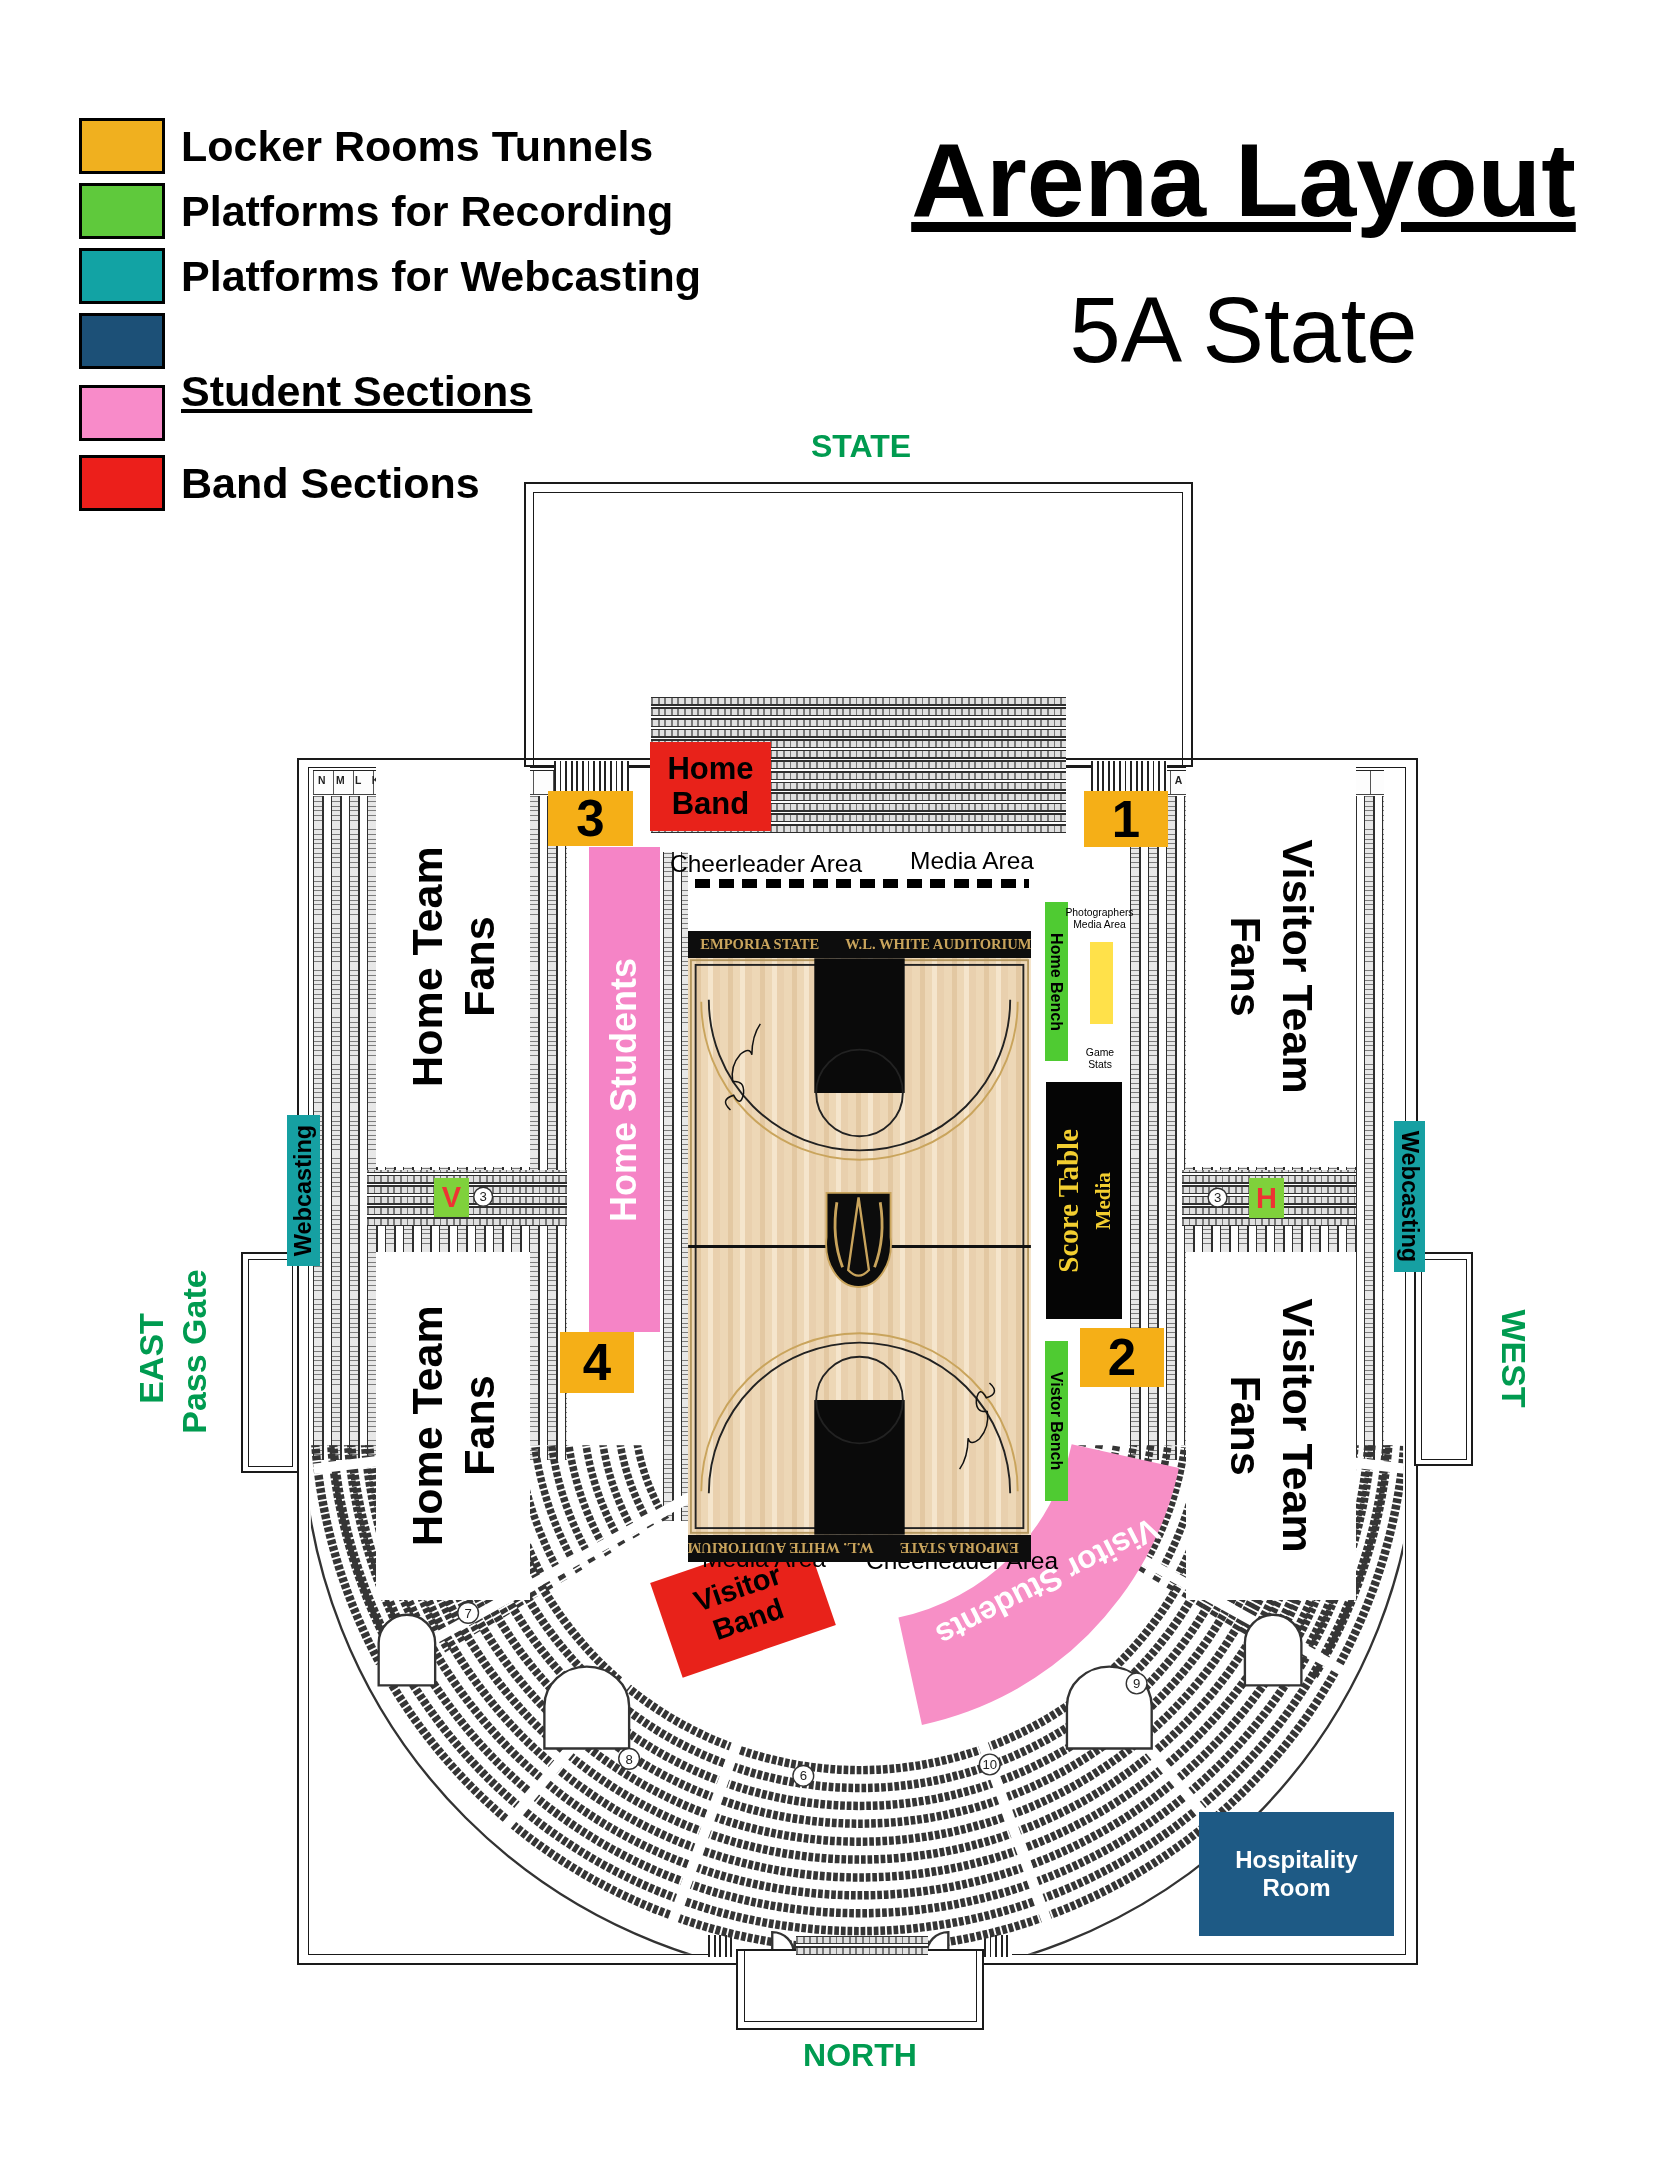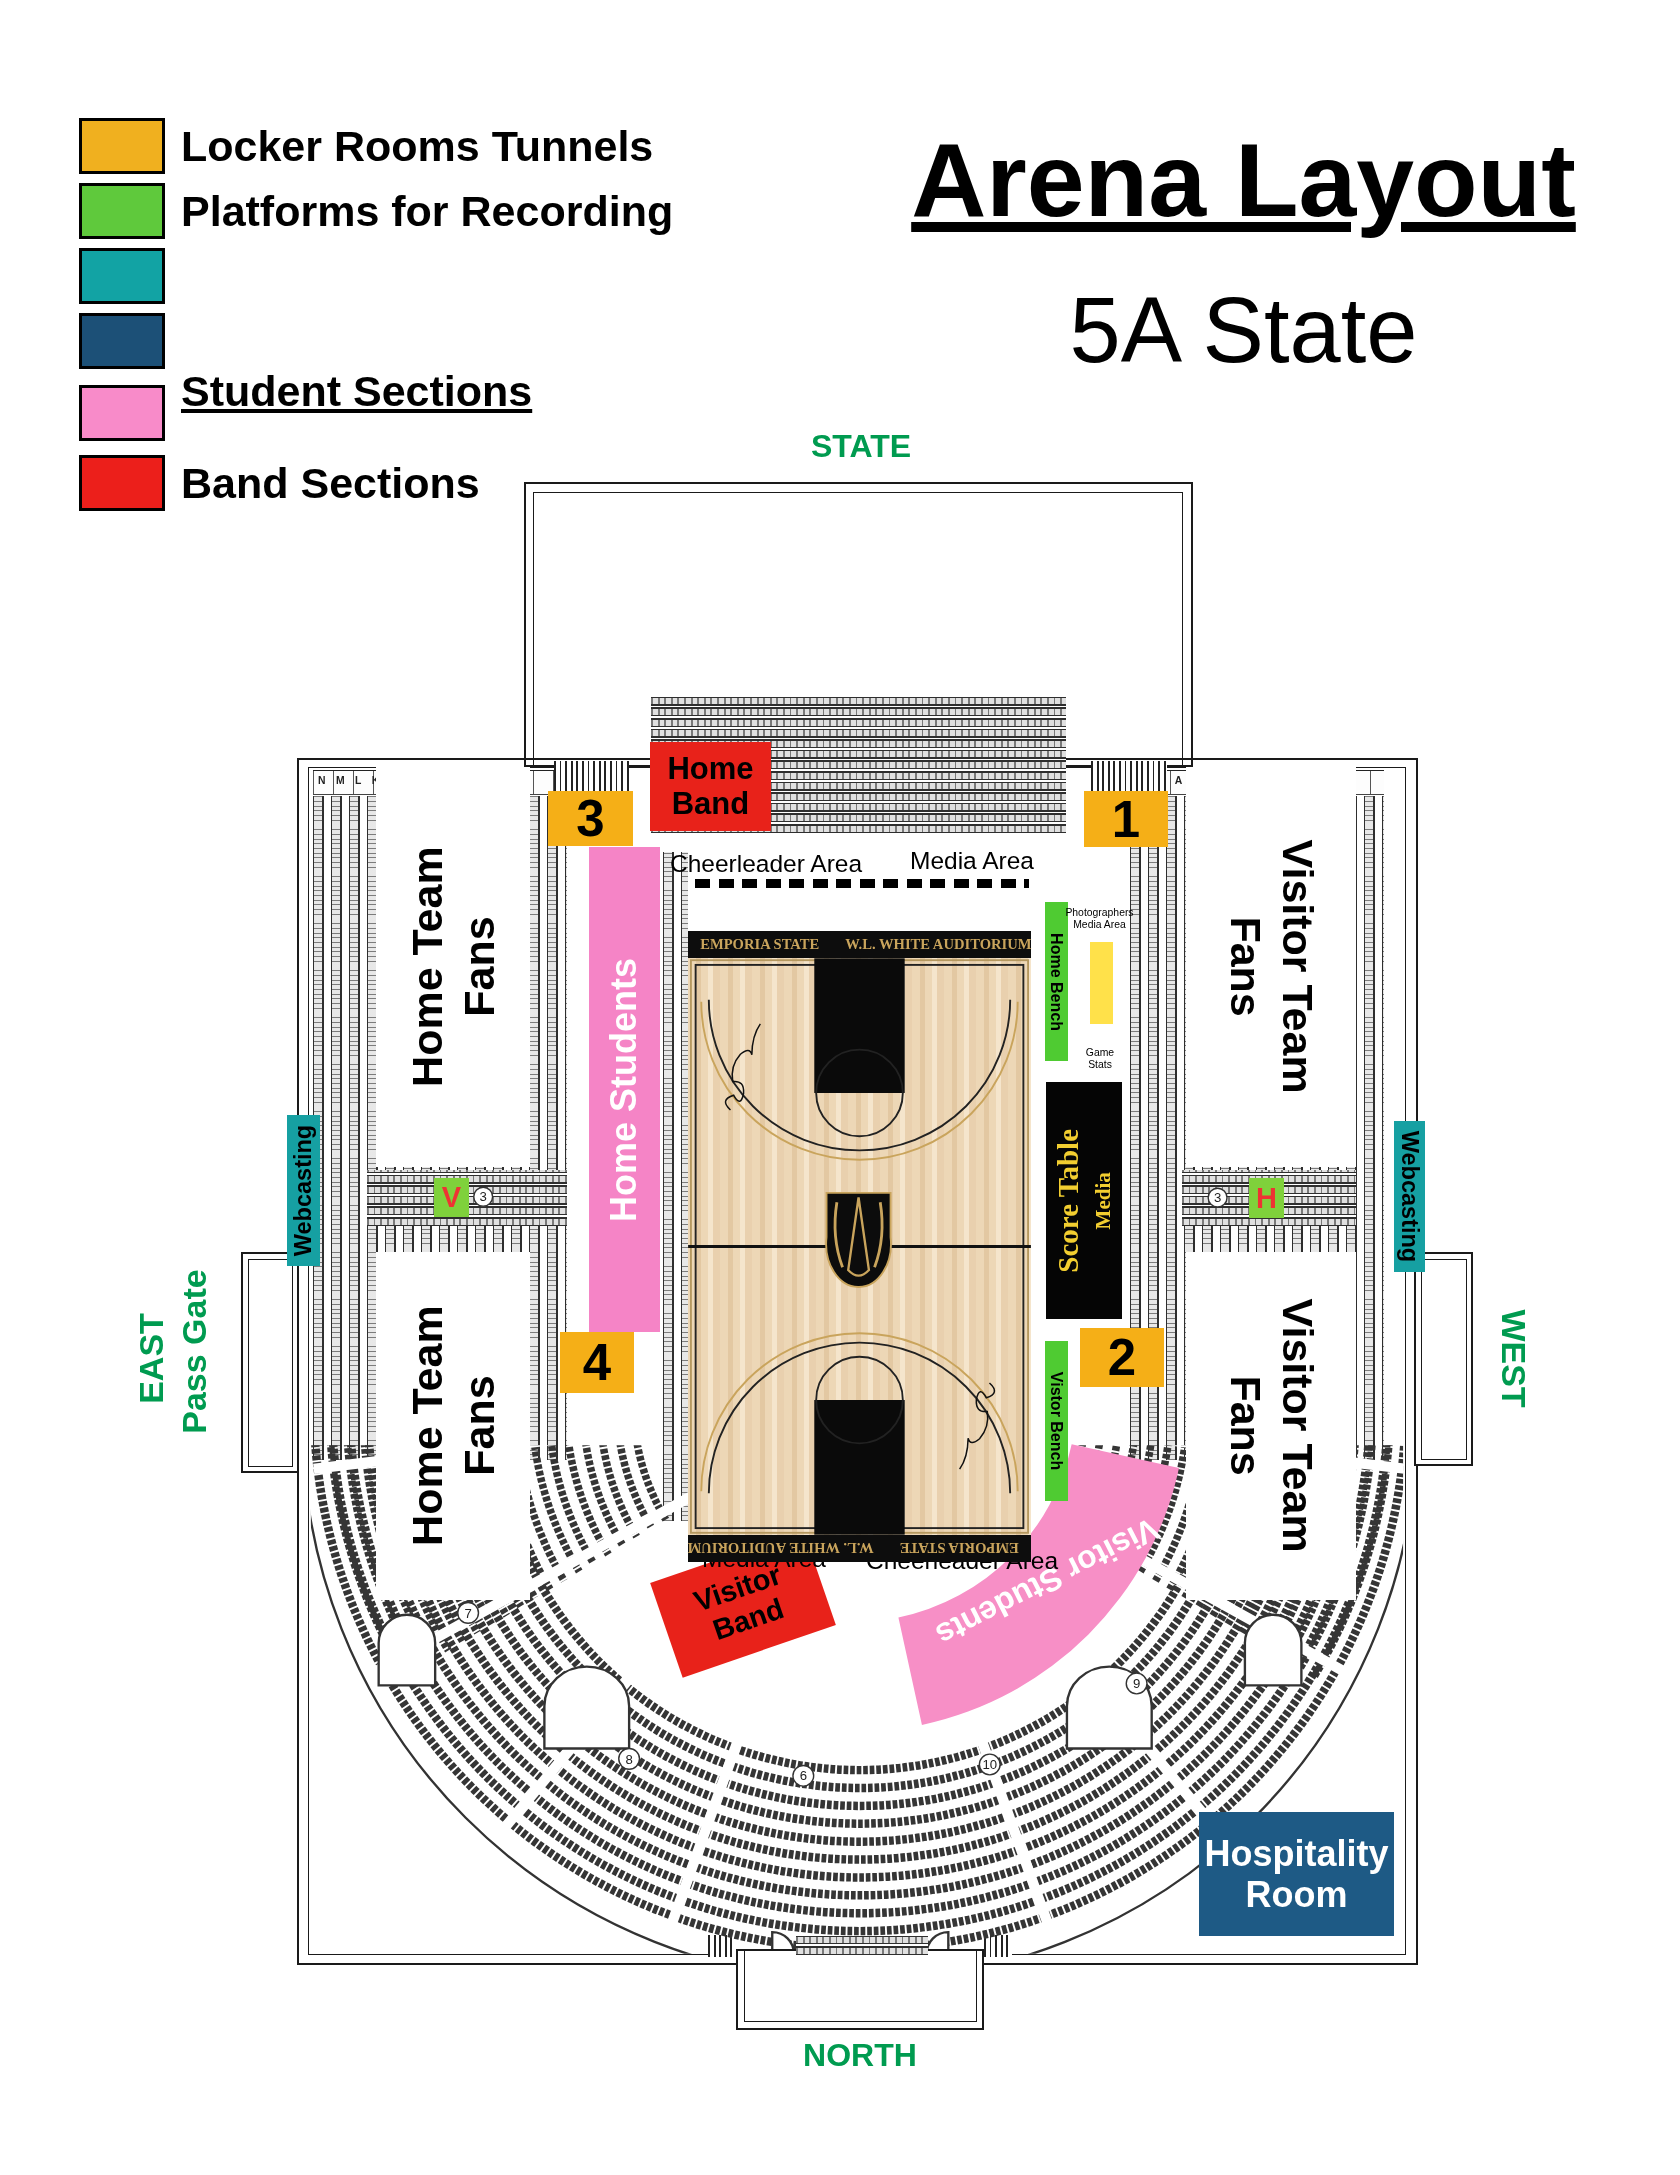--- a/index.html
+++ b/index.html
@@ -33,20 +33,21 @@
 <div id="page">
 
 <div class="sq" style="top:118px;background:#F0B01F;"></div>
 <div class="sq" style="top:183px;background:#5FC93C;"></div>
 <div class="sq" style="top:248px;background:#12A3A4;"></div>
 <div class="sq" style="top:313px;background:#1C5077;"></div>
 <div class="sq" style="top:385px;background:#F88BC9;"></div>
 <div class="sq" style="top:455px;background:#EC1F1B;"></div>
 <div class="leg" style="top:119px;">Locker Rooms Tunnels</div>
 <div class="leg" style="top:184px;">Platforms for Recording</div>
+<div class="leg" style="top:249px;">Platforms for Webcasting</div>
 <div class="leg" style="top:364px;text-decoration:underline;">Student Sections</div>
 <div class="leg" style="top:456px;">Band Sections</div>
 
 <div class="abs b" style="left:829px;top:121px;width:829px;text-align:center;font-size:104px;white-space:nowrap;text-decoration:underline;">Arena Layout</div>
 <div class="abs" style="left:829px;top:237px;width:829px;text-align:center;font-size:92px;white-space:nowrap;margin-top:41px;">5A State</div>
 
 <div class="abs gtx" style="left:767px;top:428px;width:188px;text-align:center;">STATE</div>
 <div class="abs gtx" style="left:766px;top:2037px;width:188px;text-align:center;">NORTH</div>
 <div class="abs ctr" style="left:104px;top:1264px;width:94px;height:188px;">
       <div class="gtx" style="transform:rotate(-90deg);font-size:34px;">EAST</div>
@@ -256,21 +257,21 @@
 <div class="tinyt" style="left:1072px;top:1047px;width:56px;">Game<br>Stats</div>
 
 <div class="abs ctr" style="left:1046px;top:1082px;width:76px;height:237px;background:#050505;">
  <div style="transform:rotate(-90deg);text-align:center;white-space:nowrap;font-family:'Liberation Serif',serif;color:#F2CE30;">
   <div style="font-size:29px;font-weight:bold;">Score Table</div>
   <div style="font-size:21px;font-weight:bold;margin-top:5.6px;">Media</div>
       </div>
     </div>
 
 <div class="abs ctr" style="left:1199px;top:1812px;width:195px;height:124px;background:#1E5A85;">
- <div class="b" style="font-size:36px;line-height:1.15;color:#fff;text-align:center;">Hospitality<br>Room</div>
+ <div class="b" style="font-size:24px;line-height:1.15;color:#fff;text-align:center;">Hospitality<br>Room</div>
     </div>
 
 <div class="dash" style="left:695px;top:879px;width:334px;"></div>
 <div class="dash" style="left:691px;top:1531px;width:340px;"></div>
 <div class="lbl" style="left:670px;top:850px;">Cheerleader Area</div>
 <div class="lbl" style="left:910px;top:847px;">Media Area</div>
 <div class="lbl" style="left:702px;top:1545px;">Media Area</div>
 <div class="lbl" style="left:866px;top:1547px;">Cheerleader Area</div>
 
 <div class="abs" style="left:688px;top:893px;width:343px;height:631px;background:

